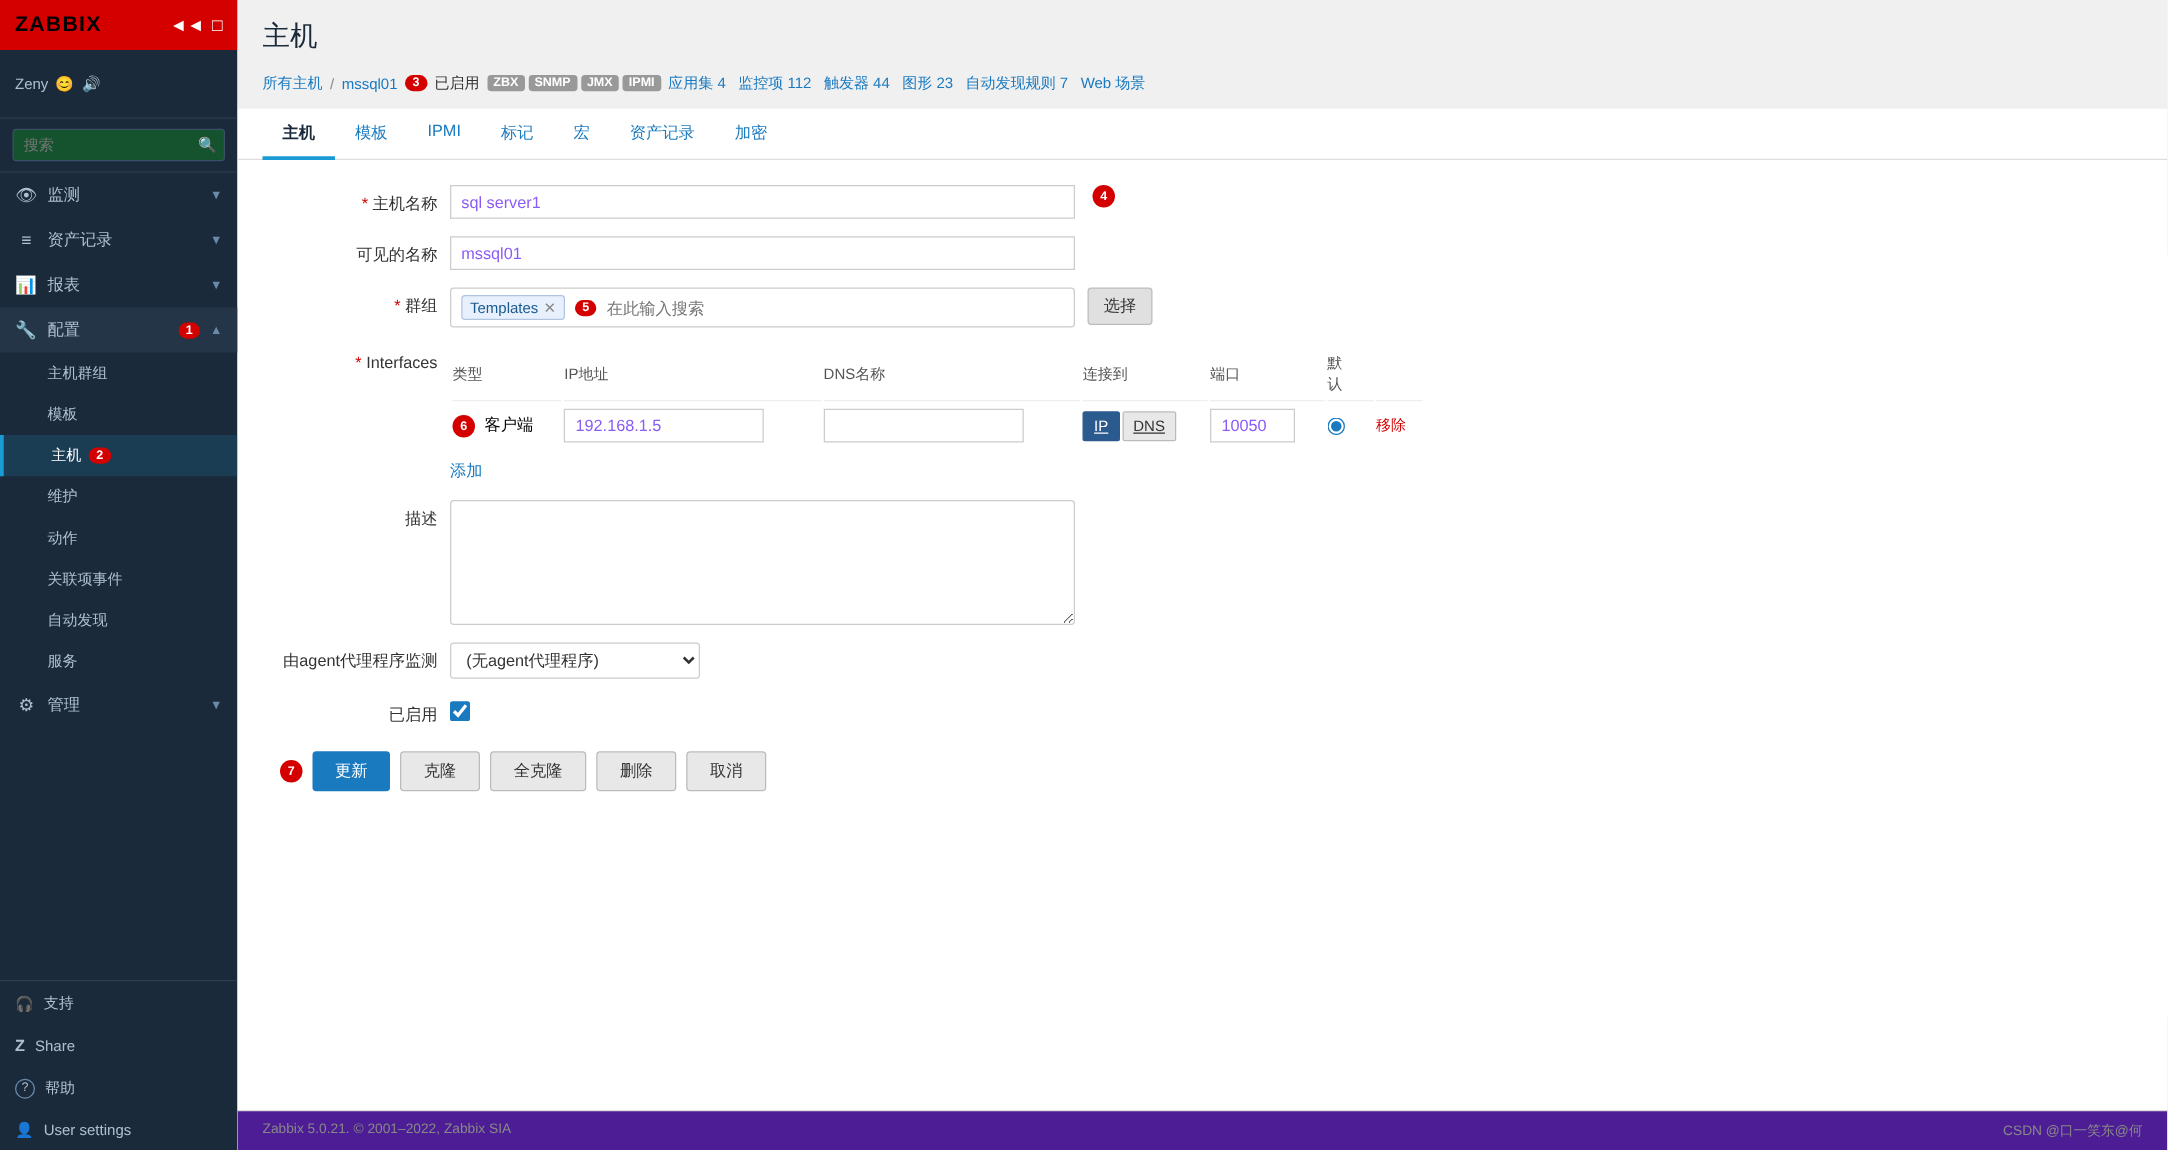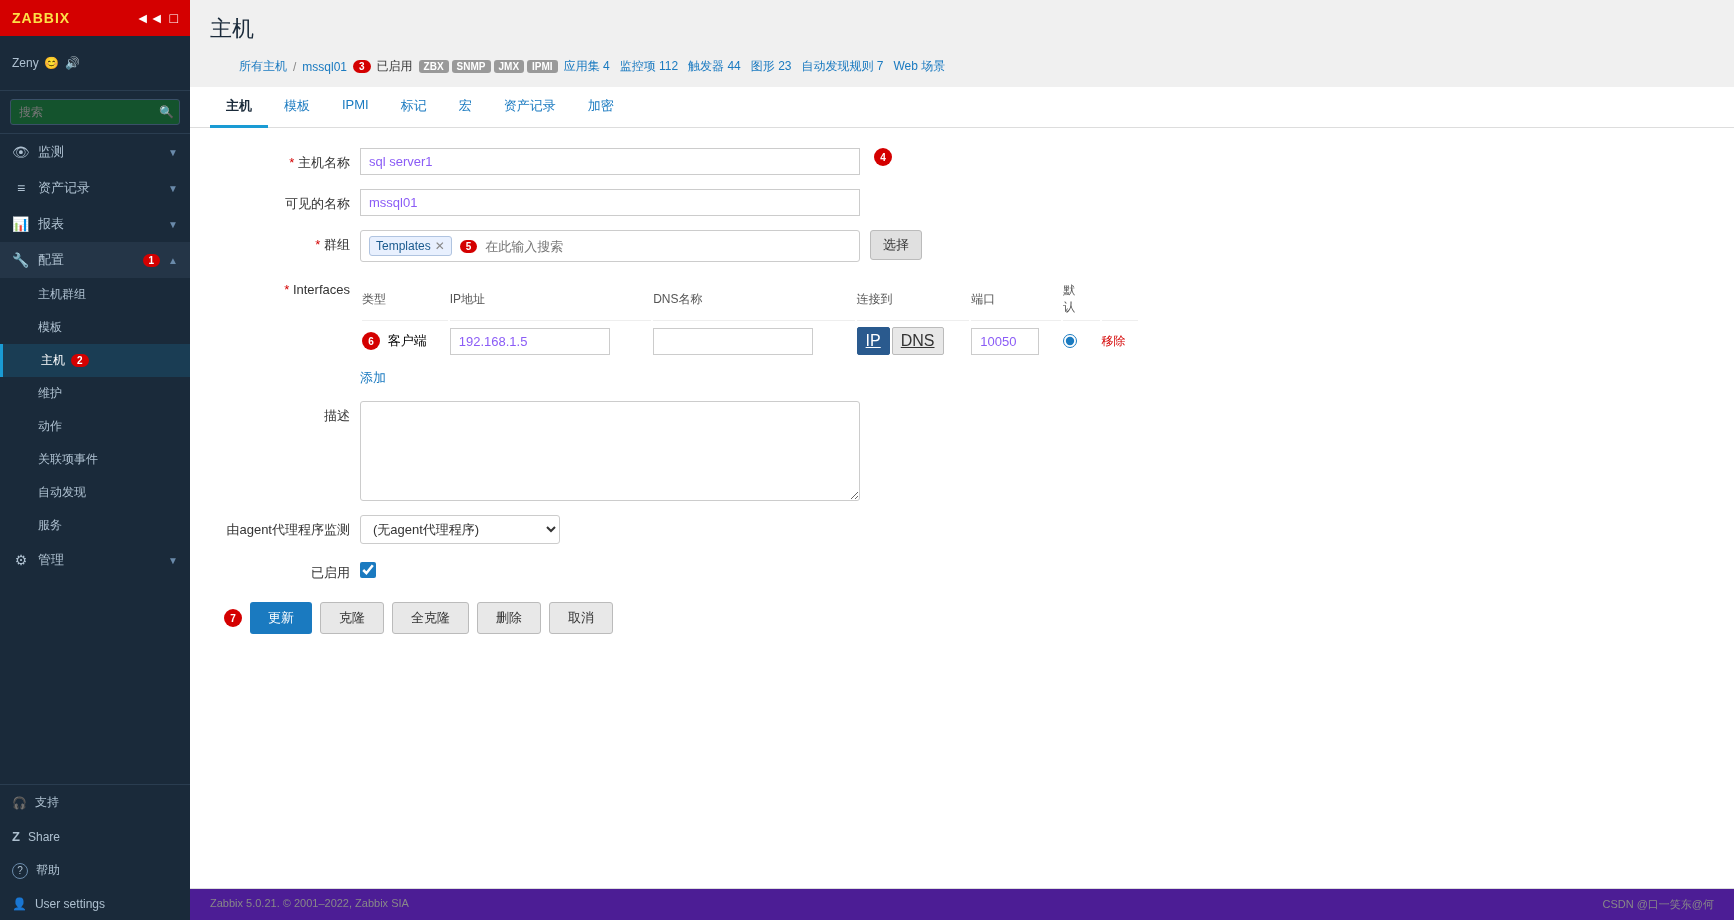--- a/index.html
+++ b/index.html
@@ -16,22 +16,22 @@
       height: 100%;
     }
     .sidebar-logo {
       background: #d40000;
       padding: 10px 12px;
       display: flex;
       align-items: center;
       justify-content: space-between;
     }
     .sidebar-logo-text {
-      color: #fde047;
-      font-size: 14px;
+      color: #000000;
+      font-size: 17px;
       font-weight: bold;
       letter-spacing: 1px;
     }
     .sidebar-logo-icons {
       display: flex;
       gap: 6px;
       color: white;
       font-size: 14px;
     }
     .sidebar-user {
@@ -134,21 +134,20 @@
       margin-bottom: 8px;
     }
     .breadcrumb {
       display: flex;
       align-items: center;
       gap: 6px;
       font-size: 12px;
       color: #555;
       flex-wrap: wrap;
       padding: 6px 0;
-      margin-left: 29px;
     }
     .breadcrumb a { color: #1a7ac0; text-decoration: none; }
     .breadcrumb-sep { color: #888; }
     .breadcrumb-badges {
       display: flex;
       gap: 3px;
       align-items: center;
     }
     .badge-red {
       background: #d40000;
@@ -298,21 +297,21 @@
     }
     .iface-dns {
       width: 190px;
     }
     .iface-connect {
       display: flex;
       gap: 2px;
     }
     .iface-connect-btn {
       padding: 4px 8px;
-      font-size: 16px;
+      font-size: 12px;
       border: 1px solid #bbb;
       cursor: pointer;
       border-radius: 2px;
       text-decoration: underline;
     }
     .iface-connect-btn.active {
       background: #2a5a8e;
       color: white;
       border-color: #2a5a8e;
     }

